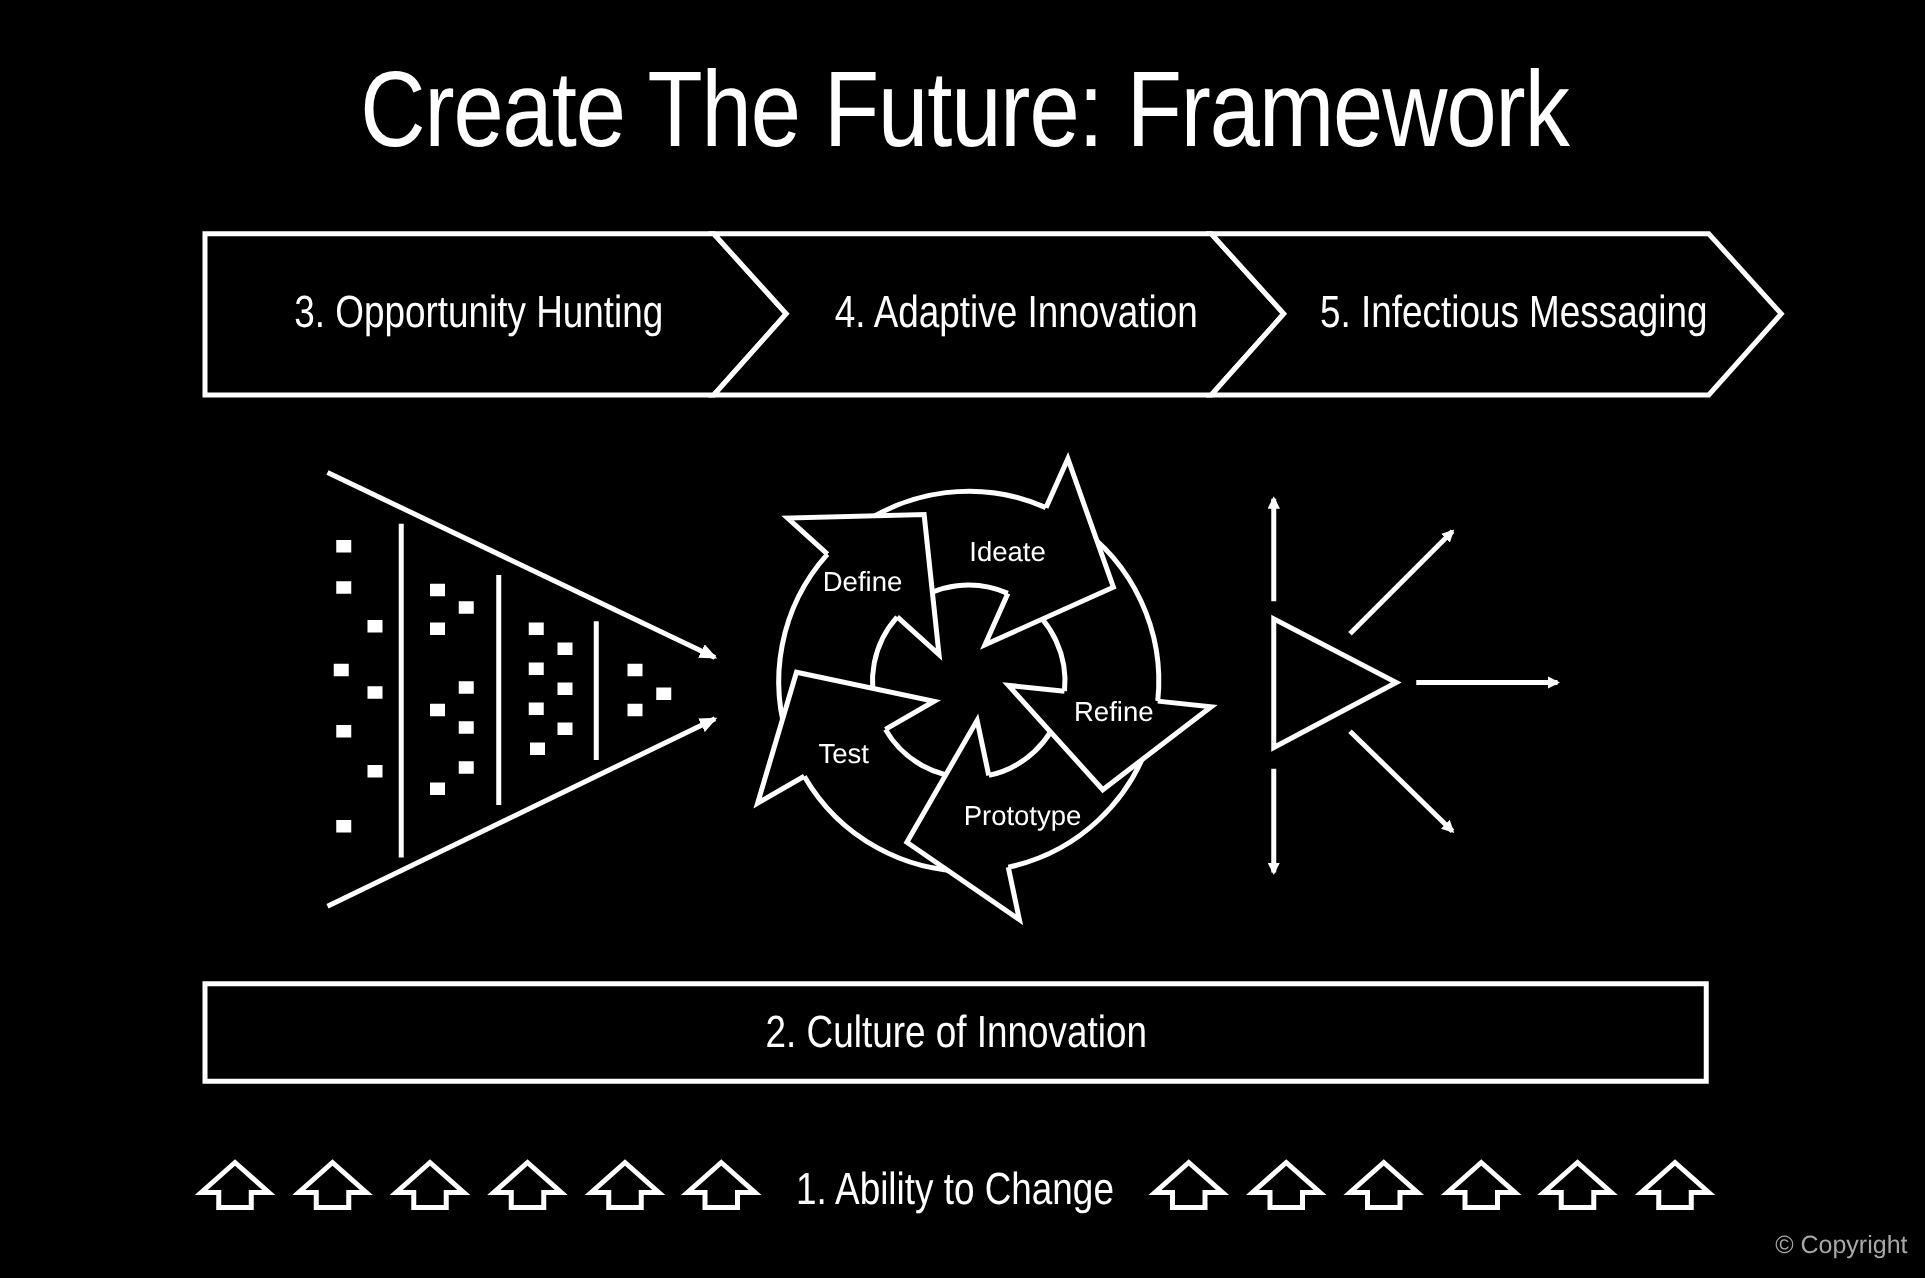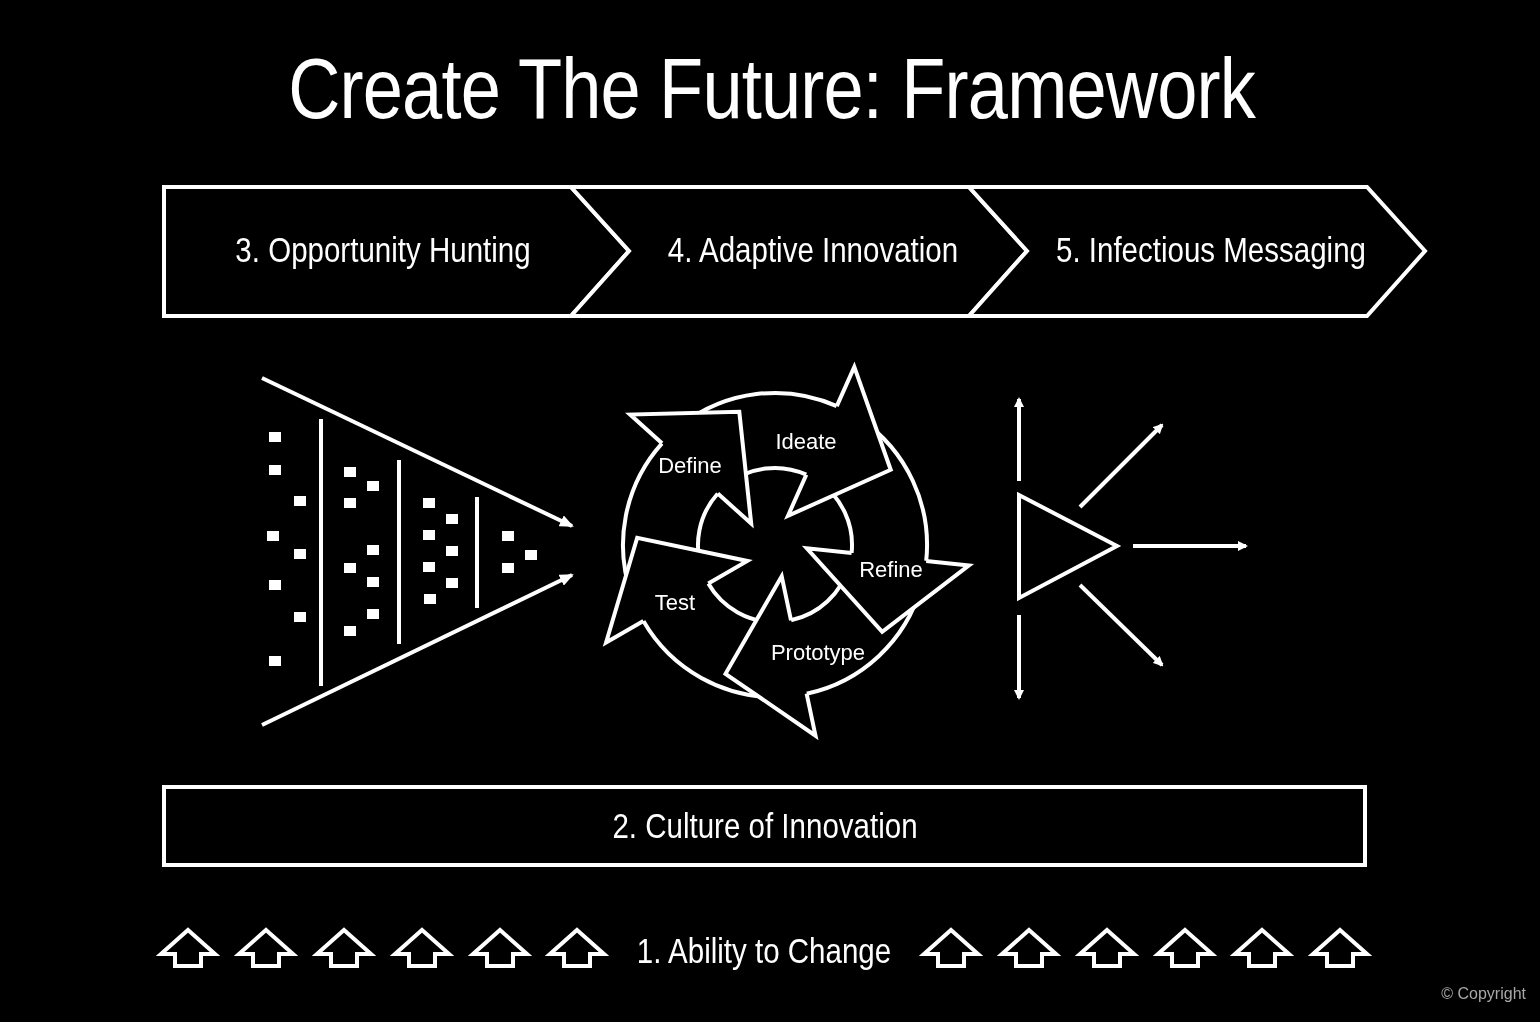--- a/index.html
+++ b/index.html
@@ -5,21 +5,21 @@
   html, body { margin: 0; padding: 0; background: #000; }
   body { width: 1540px; height: 1022px; position: relative; overflow: hidden; font-family: "Liberation Sans", sans-serif; color: #fff; }
   .title {
     position: absolute; left: 0; top: 38px; width: 1540px; text-align: center;
     font-size: 86px; font-weight: normal; line-height: 100px; letter-spacing: -1px;
     transform: scaleX(0.84); transform-origin: 780px 0;
   }
   svg.diagram { position: absolute; left: 0; top: 0; }
   .lbl { font-family: "Liberation Sans", sans-serif; fill: #fff; }
   .copyright {
-    position: absolute; right: 14px; top: 985px; font-size: 16px; color: #a8a8a8;
+    position: absolute; right: 14px; top: 985px; font-size: 20px; color: #a8a8a8;
     font-family: "Liberation Sans", sans-serif;
   }
 </style>
 </head>
 <body>
 
 <div class="title">Create The Future: Framework</div>
 
 <svg class="diagram" width="1540" height="1022" viewBox="0 0 1540 1022">
   <defs>

